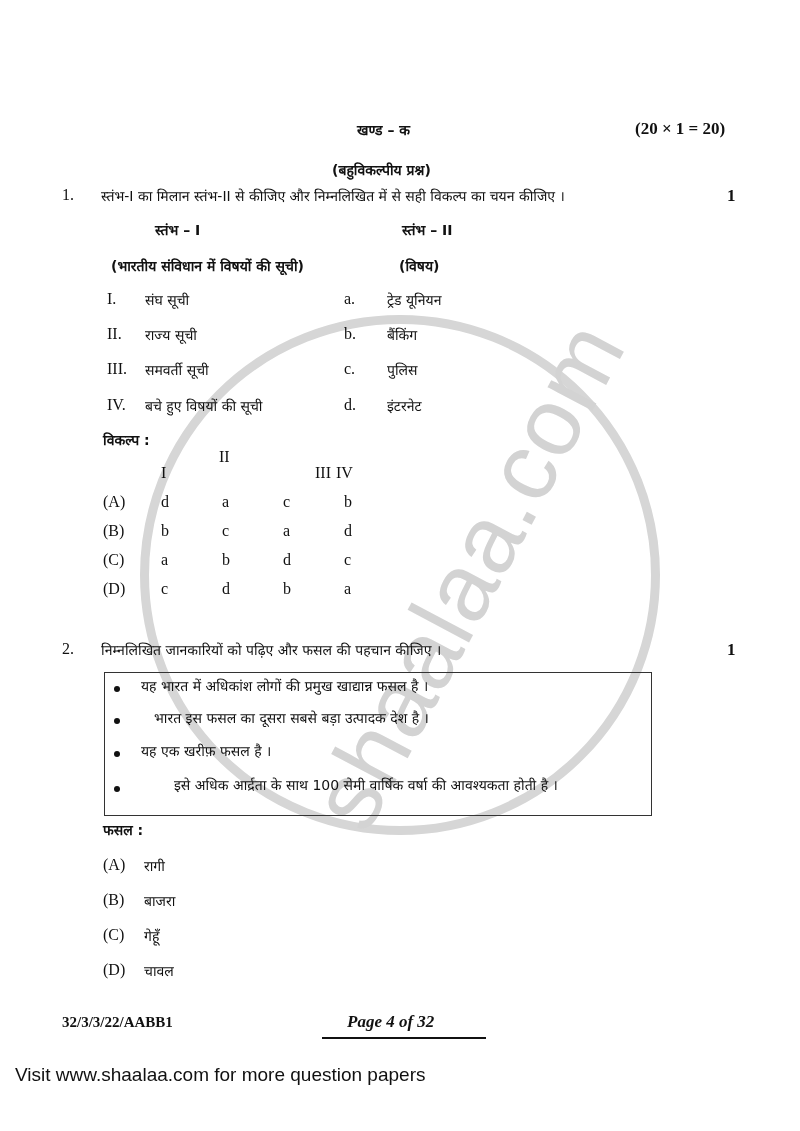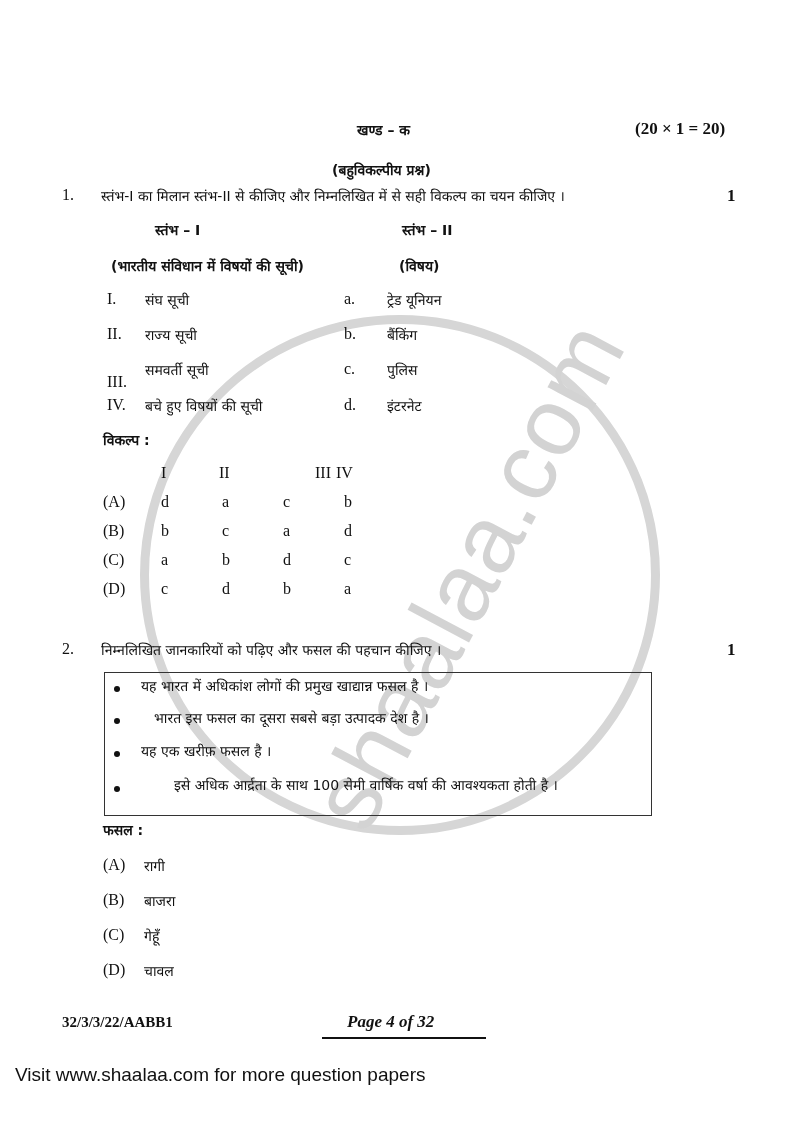--- a/index.html
+++ b/index.html
@@ -35,38 +35,38 @@
 
   <div class="abs hib" style="left:155px; top:220px;">स्तंभ – I</div>
   <div class="abs hib" style="left:402px; top:220px;">स्तंभ – II</div>
   <div class="abs hib" style="left:111px; top:256px;">(भारतीय संविधान में विषयों की सूची)</div>
   <div class="abs hib" style="left:399px; top:256px;">(विषय)</div>
 
   <div class="abs rm" style="left:107px; top:290px;">I.</div>
   <div class="abs hi" style="left:145px; top:290px;">संघ सूची</div>
   <div class="abs rm" style="left:107px; top:325px;">II.</div>
   <div class="abs hi" style="left:145px; top:325px;">राज्य सूची</div>
-  <div class="abs rm" style="left:107px; top:360px;margin-top:13px;">III.</div>
+  <div class="abs rm" style="left:107px; top:360px;">III.</div>
   <div class="abs hi" style="left:145px; top:360px;">समवर्ती सूची</div>
   <div class="abs rm" style="left:107px; top:396px;">IV.</div>
   <div class="abs hi" style="left:145px; top:396px;">बचे हुए विषयों की सूची</div>
 
   <div class="abs rm" style="left:344px; top:290px;">a.</div>
   <div class="abs hi" style="left:387px; top:290px;">ट्रेड यूनियन</div>
   <div class="abs rm" style="left:344px; top:325px;">b.</div>
   <div class="abs hi" style="left:387px; top:325px;">बैंकिंग</div>
   <div class="abs rm" style="left:344px; top:360px;">c.</div>
   <div class="abs hi" style="left:387px; top:360px;">पुलिस</div>
   <div class="abs rm" style="left:344px; top:396px;">d.</div>
   <div class="abs hi" style="left:387px; top:396px;">इंटरनेट</div>
 
   <div class="abs hib" style="left:103px; top:430px;">विकल्प :</div>
 
   <div class="abs rm" style="left:161px; top:464px;">I</div>
-  <div class="abs rm" style="left:219px; top:464px;">II</div>
+  <div class="abs rm" style="left:219px; top:448px;">II</div>
   <div class="abs rm" style="left:275px; top:464px;margin-left:40px;">III</div>
   <div class="abs rm" style="left:336px; top:464px;">IV</div>
 
   <div>
     <div class="abs rm" style="left:103px; top:493px;">(A)</div>
     <div class="abs rm" style="left:161px; top:493px;">d</div>
     <div class="abs rm" style="left:222px; top:493px;">a</div>
     <div class="abs rm" style="left:283px; top:493px;">c</div>
     <div class="abs rm" style="left:344px; top:493px;">b</div>
   </div>

